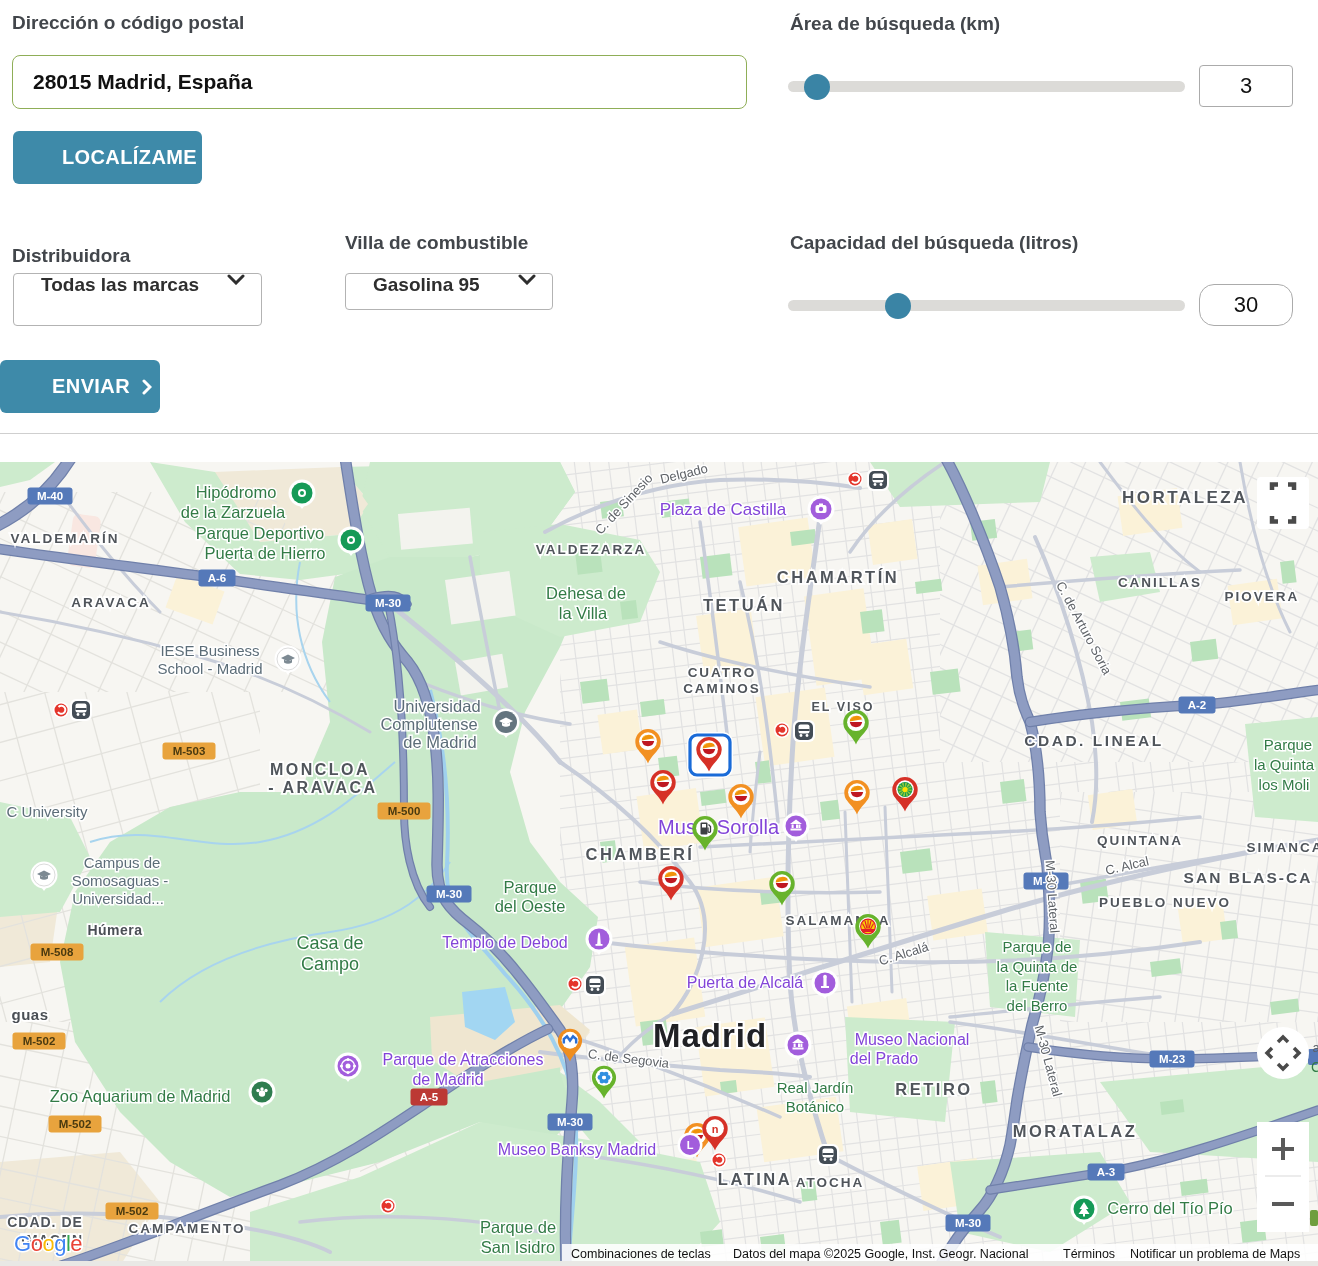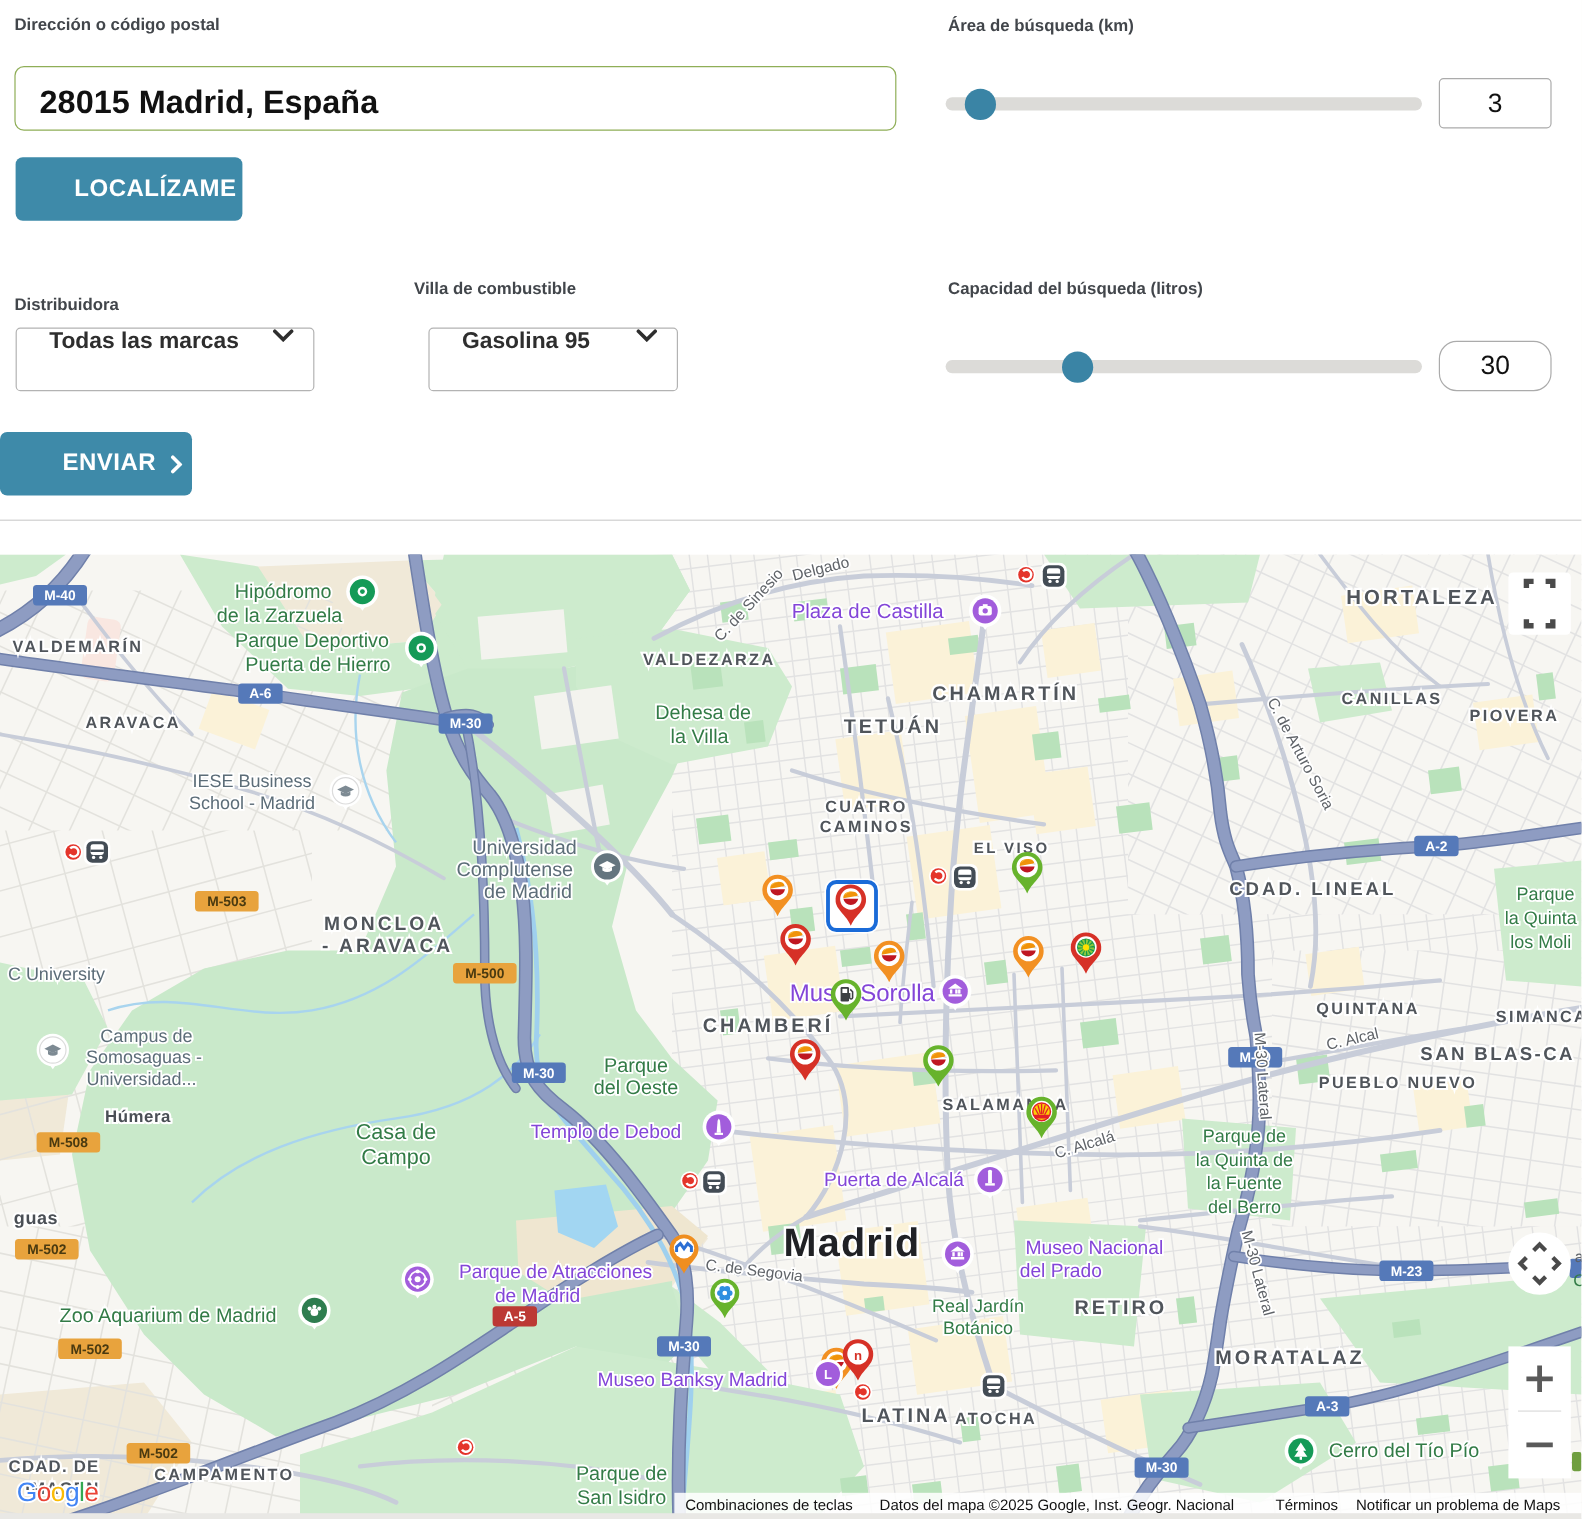--- a/index.html
+++ b/index.html
@@ -1,44 +1,44 @@
 <!DOCTYPE html>
 <html lang="es"><head><meta charset="utf-8">
 <title>Gasolineras</title>
 <style>
 * { margin:0; padding:0; box-sizing:border-box; }
 html,body { background:#fff; font-family:"Liberation Sans",sans-serif; width:1318px; }
 .abs { position:absolute; }
-.lbl { font-size:14px; font-weight:bold; color:#42464b; }
+.lbl { font-size:19px; font-weight:bold; color:#42464b; }
 .btn { background:#3e8aa9; color:#fff; font-weight:bold; font-size:20px;
   border-radius:6px; display:flex; align-items:center; justify-content:center; letter-spacing:0.4px;padding-left:44px; }
 .sel { border:1px solid #b3b3b3; border-radius:4px; background:#fff; display:flex;
   align-items:flex-start; font-size:19px; font-weight:bold; color:#2e2e2e; }
 .track { position:absolute; height:11px; border-radius:6px; background:#dcdbd8; }
 .thumb { position:absolute; width:26px; height:26px; border-radius:50%; background:#3a84a5; }
 .numbox { position:absolute; border:1px solid #ababab; border-radius:4px; background:#fff;
   display:flex; align-items:center; justify-content:center; font-size:22px; color:#111; }
 </style></head>
 <body>
 <div style="position:relative; width:1318px; height:1266px; overflow:hidden;">
 
   <div class="abs lbl" style="left:12px; top:12px;">Dirección o código postal</div>
   <div class="abs" style="left:12px; top:55px; width:735px; height:54px; border:1.5px solid #8fae57; border-radius:8px; background:#fff;"></div>
-  <div class="abs" style="left:33px; top:70px; font-size:27px; font-weight:bold; color:#111;">28015 Madrid, España</div>
+  <div class="abs" style="left:33px; top:70px; font-size:21px; font-weight:bold; color:#111;">28015 Madrid, España</div>
   <div class="abs btn" style="left:13px; top:131px; width:189px; height:53px;">LOCALÍZAME</div>
 
   <div class="abs lbl" style="left:12px; top:245px;">Distribuidora</div>
   <div class="abs sel" style="left:13px; top:273px; width:249px; height:53px;">
     <span style="margin-left:27px;">Todas las marcas</span>
     <svg class="abs" style="right:16px;" width="18" height="11" viewBox="0 0 18 11">
         <path d="M2,2 L9,9 L16,2" fill="none" stroke="#2e2e2e" stroke-width="3" stroke-linecap="round"></path>
       </svg>
   </div>
   <div class="abs lbl" style="left:345px; top:232px;">Villa de combustible</div>
-  <div class="abs sel" style="left:357px; top:273px; width:208px; height:53px;">
+  <div class="abs sel" style="left:345px; top:273px; width:208px; height:37px;">
     <span style="margin-left:27px;">Gasolina 95</span>
     <svg class="abs" style="right:16px;" width="18" height="11" viewBox="0 0 18 11">
         <path d="M2,2 L9,9 L16,2" fill="none" stroke="#2e2e2e" stroke-width="3" stroke-linecap="round"></path>
       </svg>
   </div>
   <div class="abs btn" style="left:0; top:360px; width:160px; height:53px;">ENVIAR&nbsp;&nbsp;<svg width="10" height="16" viewBox="0 0 10 16">
         <path d="M2,2 L8,8 L2,14" fill="none" stroke="#fff" stroke-width="3" stroke-linecap="round"></path>
       </svg></div>
 
   <div class="abs lbl" style="left:790px; top:13px;">Área de búsqueda (km)</div>

